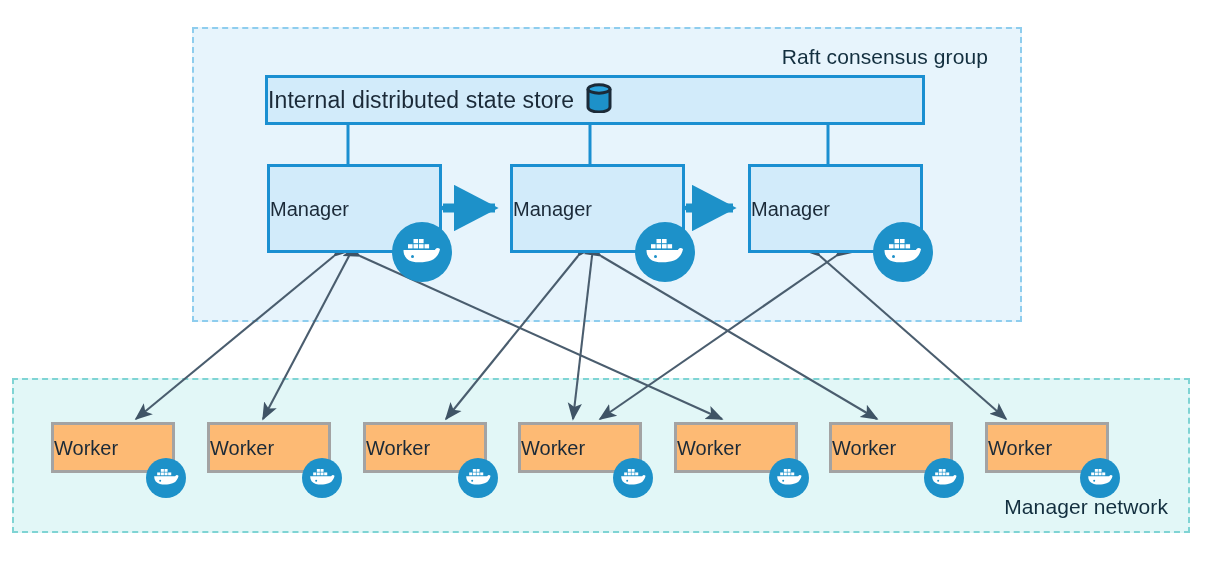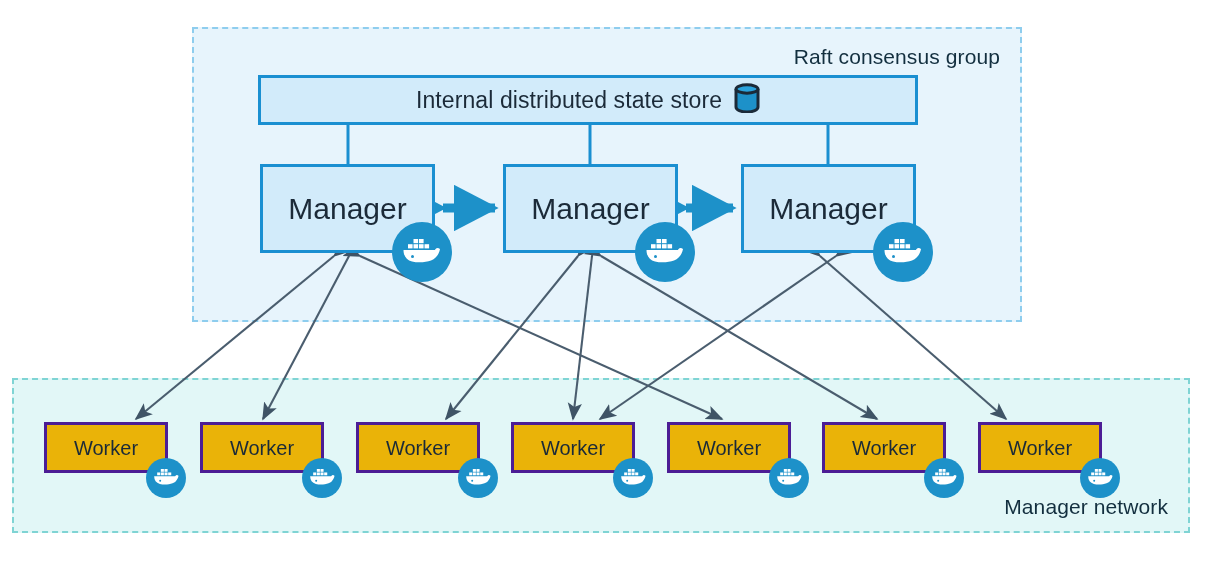--- a/index.html
+++ b/index.html
@@ -42,35 +42,36 @@
     border: 2px dashed #7fd4d4;
   }
   .group-label {
     position: absolute;
     font-size: 21px;
     color: #132f3f;
     white-space: nowrap;
     letter-spacing: 0.1px;
   }
   #raft-label {
-    right: 20px;
+    right: 32px;
     top: 16px;
   }
   #gossip-label {
     right: 20px;
     bottom: 12px;
   }
 
   
   .node {
     position: absolute;
     box-sizing: border-box;
     display: flex;
     align-items: center;
-    justify-content: center;
+    justify-content: flex-start;
+    margin-left: 7px;
   }
   .node-label {
     color: #1b2a38;
     white-space: nowrap;
     line-height: 1;
   }
 
   .store-box {
     background: #d2ebfa;
     border: 3px solid #1a8fd1;
@@ -78,26 +79,26 @@
   .store-box .node-label {
     font-size: 23px;
     letter-spacing: 0.1px;
   }
 
   .manager-box {
     background: #d2ebfa;
     border: 3px solid #1a8fd1;
   }
   .manager-box .node-label {
-    font-size: 30px;
+    font-size: 20px;
   }
 
   .worker-box {
-    background: #eab308;
-    border: 3px solid #4c1d95;
+    background: #fdba74;
+    border: 3px solid #a3a3a3;
   }
   .worker-box .node-label {
     font-size: 20px;
   }
 
   
   .db-icon {
     display: inline-block;
     vertical-align: middle;
     margin-left: 12px;

